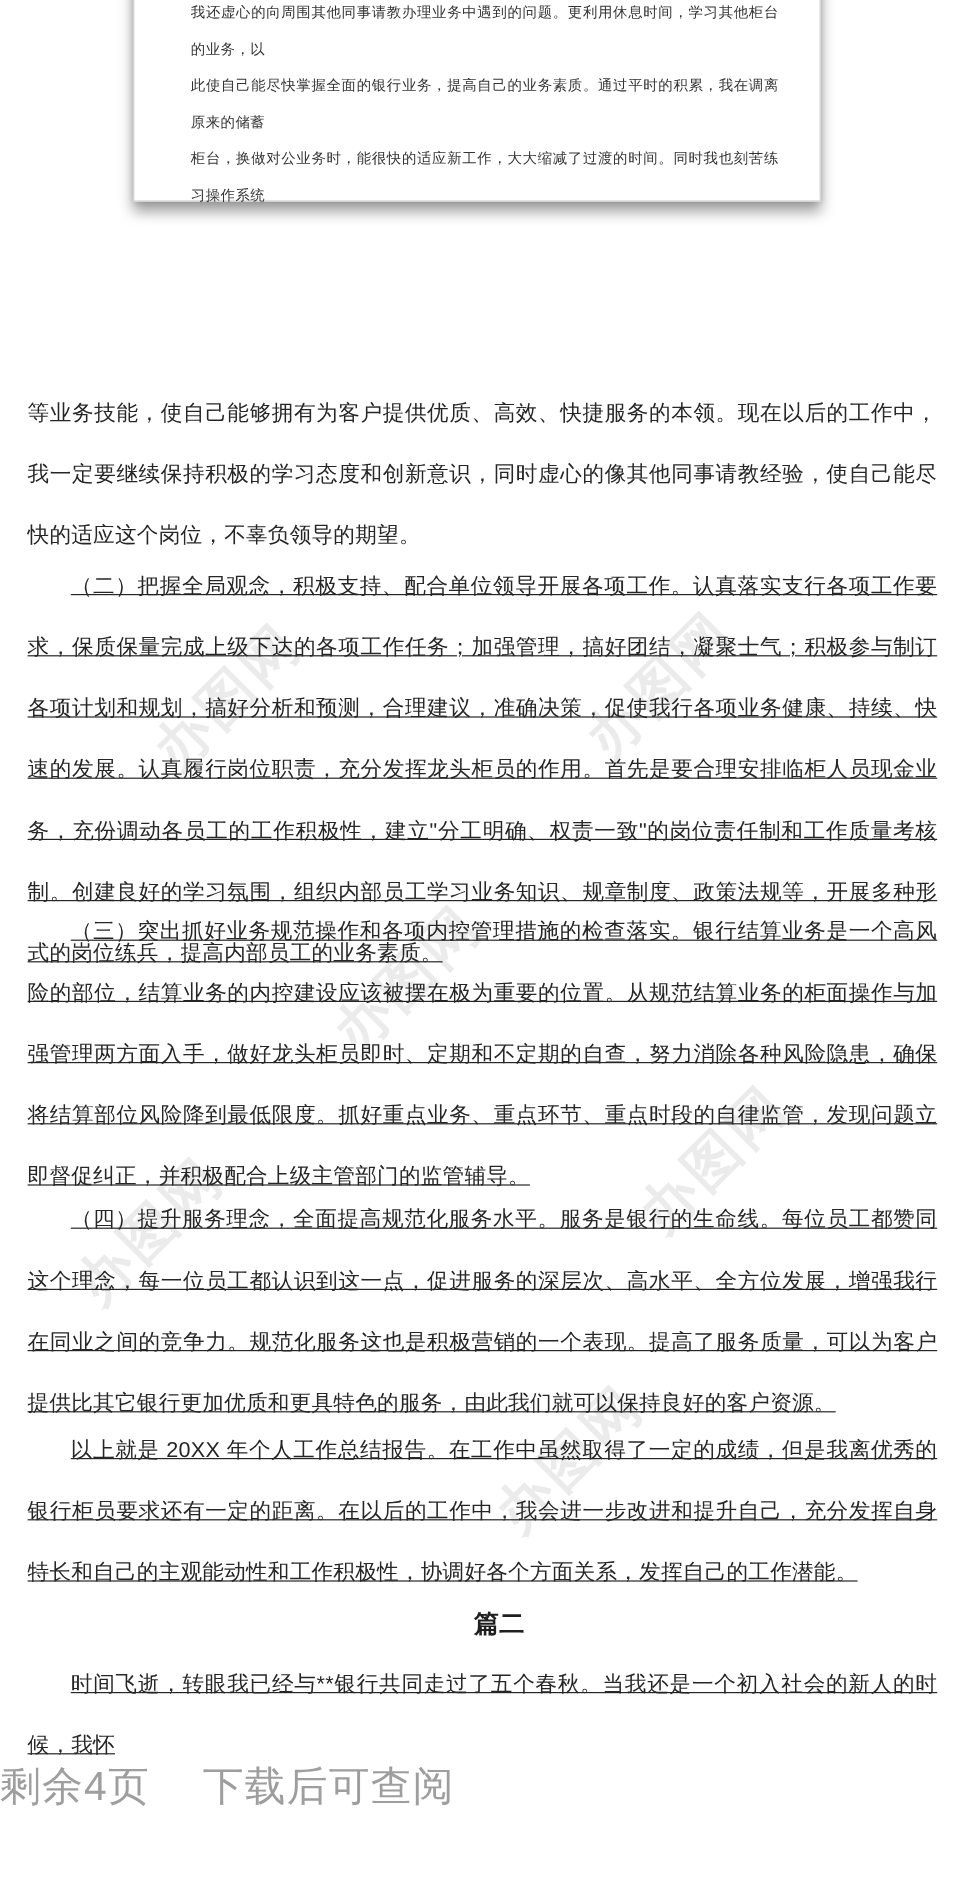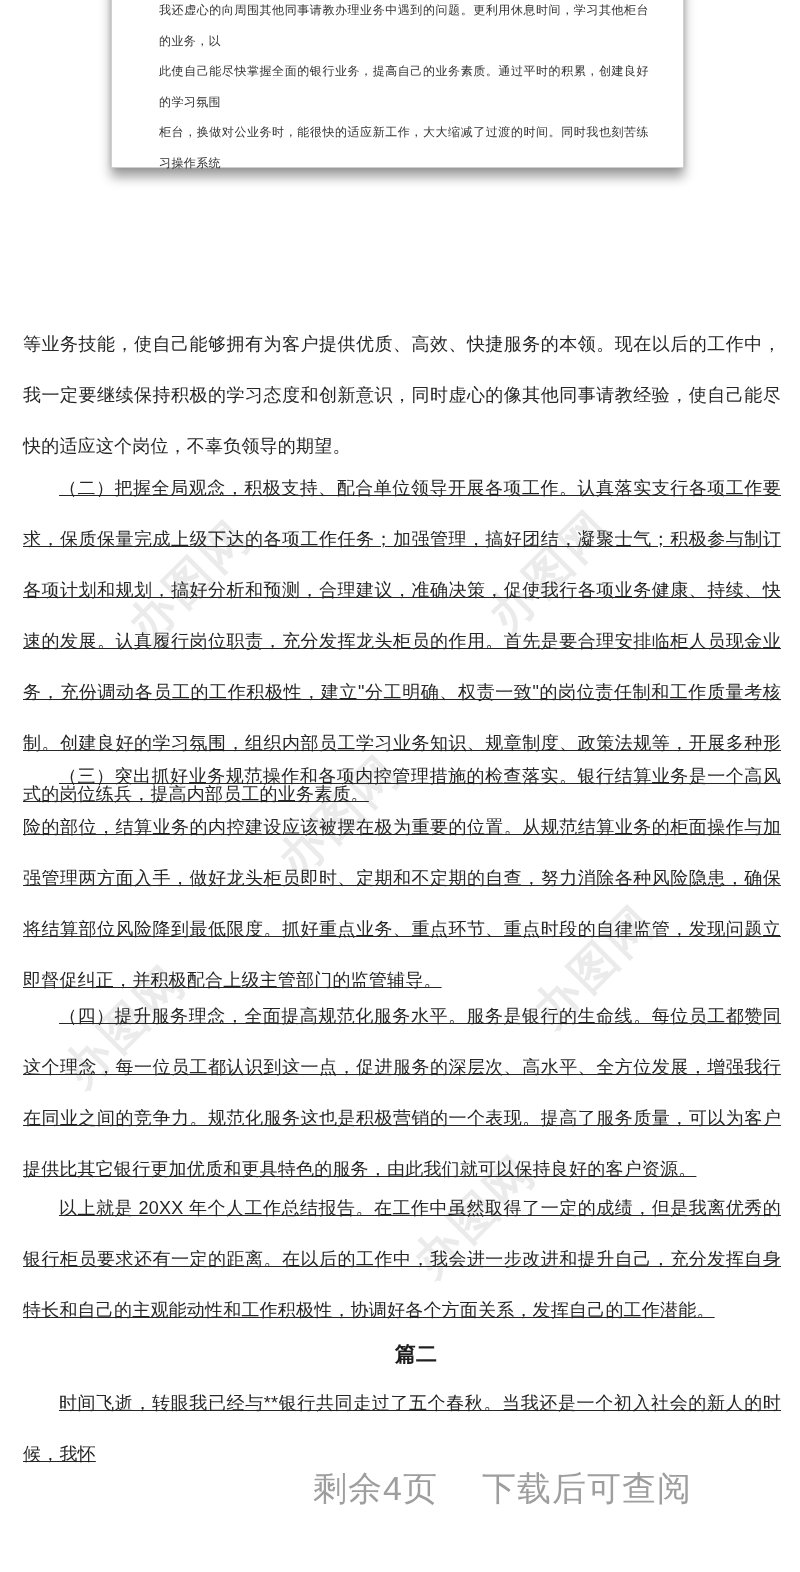--- a/index.html
+++ b/index.html
@@ -75,21 +75,21 @@
     z-index: 1;
     margin-left: 16px;
   }
 
   
   .footer-banner {
     position: absolute;
     left: 0;
     top: 1466px;
     width: 692px;
-    text-align: right;
+    text-align: left;
     font-size: 34px;
     letter-spacing: 1px;
     color: #9e9e9e;
     z-index: 1;
   }
   .footer-banner .gap { margin-right: 44px; }
 </style>
 </head>
 <body>
 
@@ -97,21 +97,21 @@
     <span class="wm" style="left: 115px; top: 550px;">办图网</span>
     <span class="wm" style="left: 475px; top: 540px;">办图网</span>
     <span class="wm" style="left: 265px; top: 785px;">办图网</span>
     <span class="wm" style="left: 520px; top: 935px;">办图网</span>
     <span class="wm" style="left: 50px; top: 995px;">办图网</span>
     <span class="wm" style="left: 400px; top: 1185px;">办图网</span>
   </div>
 
 <div class="preview-card">
   <p>我还虚心的向周围其他同事请教办理业务中遇到的问题。更利用休息时间，学习其他柜台的业务，以</p>
-  <p>此使自己能尽快掌握全面的银行业务，提高自己的业务素质。通过平时的积累，创建良好的学习氛围</p>
+  <p>此使自己能尽快掌握全面的银行业务，提高自己的业务素质。通过平时的积累，我在调离原来的储蓄</p>
   <p>柜台，换做对公业务时，能很快的适应新工作，大大缩减了过渡的时间。同时我也刻苦练习操作系统</p>
 </div>
 
 <p class="para" style="top:319px">等业务技能，使自己能够拥有为客户提供优质、高效、快捷服务的本领。现在以后的工作中，我一定要继续保持积极的学习态度和创新意识，同时虚心的像其他同事请教经验，使自己能尽快的适应这个岗位，不辜负领导的期望。</p>
 <p class="para indent" style="top:463px">（二）把握全局观念，积极支持、配合单位领导开展各项工作。认真落实支行各项工作要求，保质保量完成上级下达的各项工作任务；加强管理，搞好团结，凝聚士气；积极参与制订各项计划和规划，搞好分析和预测，合理建议，准确决策，促使我行各项业务健康、持续、快速的发展。认真履行岗位职责，充分发挥龙头柜员的作用。首先是要合理安排临柜人员现金业务，充份调动各员工的工作积极性，建立"分工明确、权责一致"的岗位责任制和工作质量考核制。创建良好的学习氛围，组织内部员工学习业务知识、规章制度、政策法规等，开展多种形式的岗位练兵，提高内部员工的业务素质。</p>
 <p class="para indent" style="top:751px">（三）突出抓好业务规范操作和各项内控管理措施的检查落实。银行结算业务是一个高风险的部位，结算业务的内控建设应该被摆在极为重要的位置。从规范结算业务的柜面操作与加强管理两方面入手，做好龙头柜员即时、定期和不定期的自查，努力消除各种风险隐患，确保将结算部位风险降到最低限度。抓好重点业务、重点环节、重点时段的自律监管，发现问题立即督促纠正，并积极配合上级主管部门的监管辅导。</p>
 <p class="para indent" style="top:991px">（四）提升服务理念，全面提高规范化服务水平。服务是银行的生命线。每位员工都赞同这个理念，每一位员工都认识到这一点，促进服务的深层次、高水平、全方位发展，增强我行在同业之间的竞争力。规范化服务这也是积极营销的一个表现。提高了服务质量，可以为客户提供比其它银行更加优质和更具特色的服务，由此我们就可以保持良好的客户资源。</p>
 <p class="para indent" style="top:1183px">以上就是 20XX 年个人工作总结报告。在工作中虽然取得了一定的成绩，但是我离优秀的银行柜员要求还有一定的距离。在以后的工作中，我会进一步改进和提升自己，充分发挥自身特长和自己的主观能动性和工作积极性，协调好各个方面关系，发挥自己的工作潜能。</p>
 
 <h2 class="section-heading" style="top:1330px">篇二</h2>

